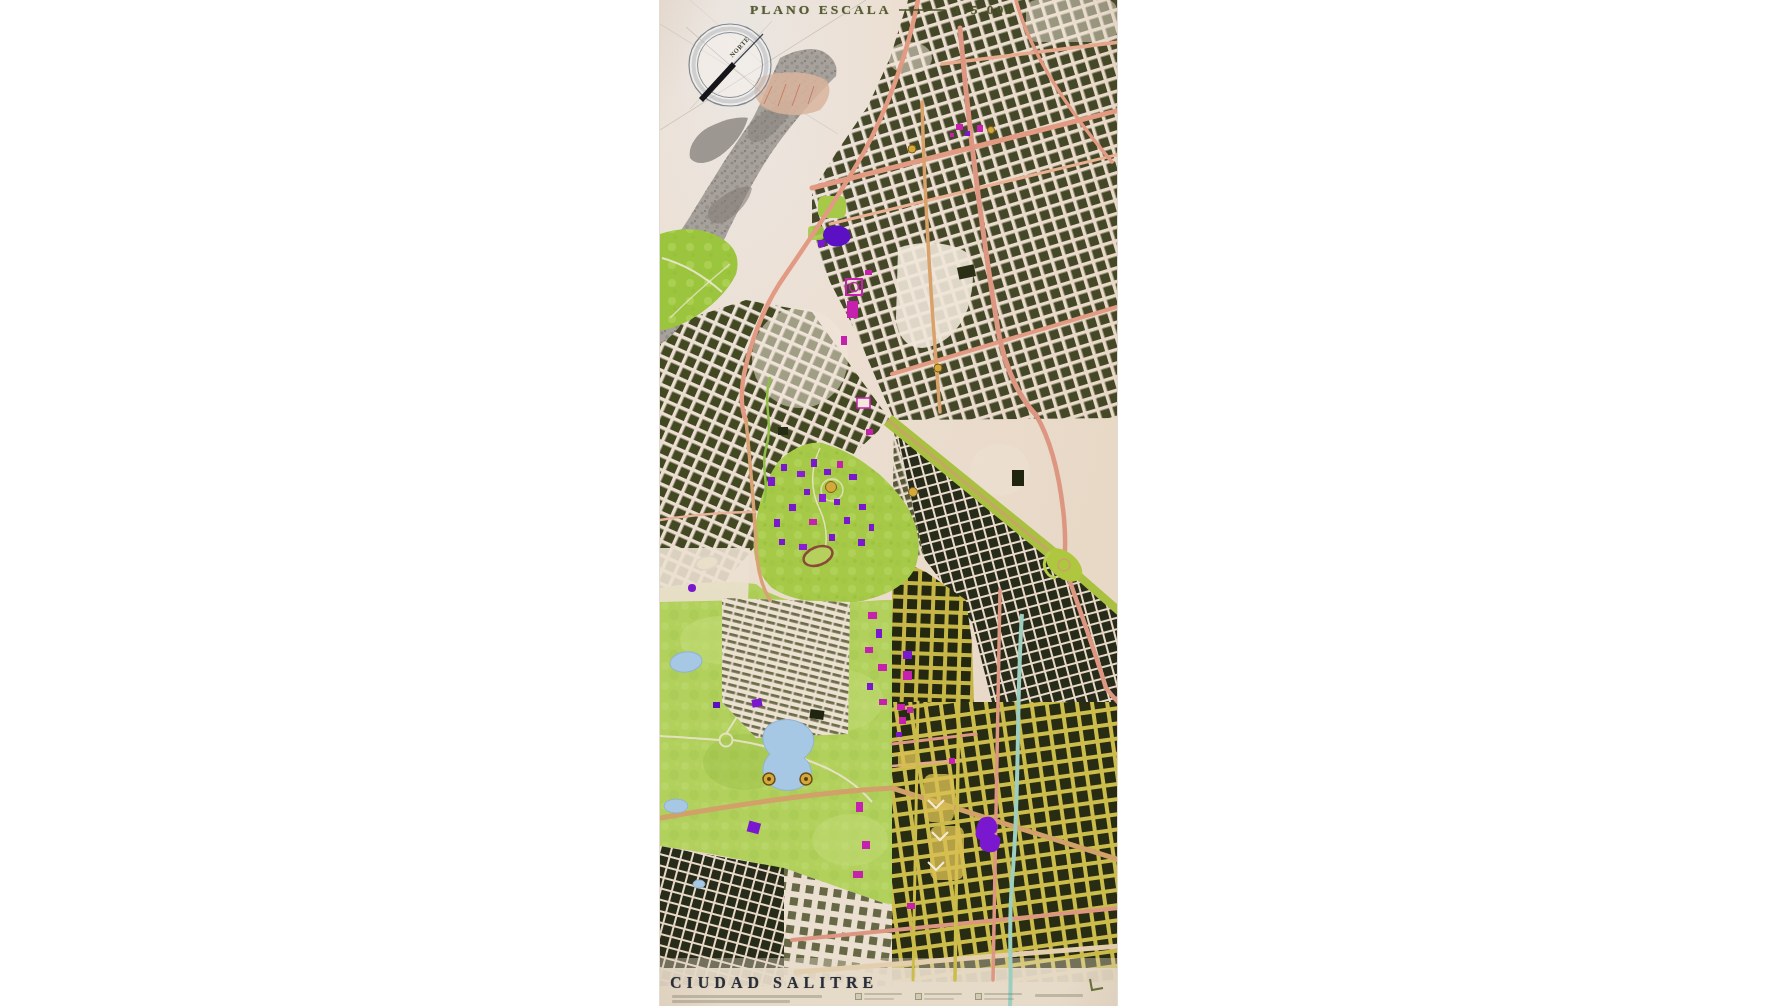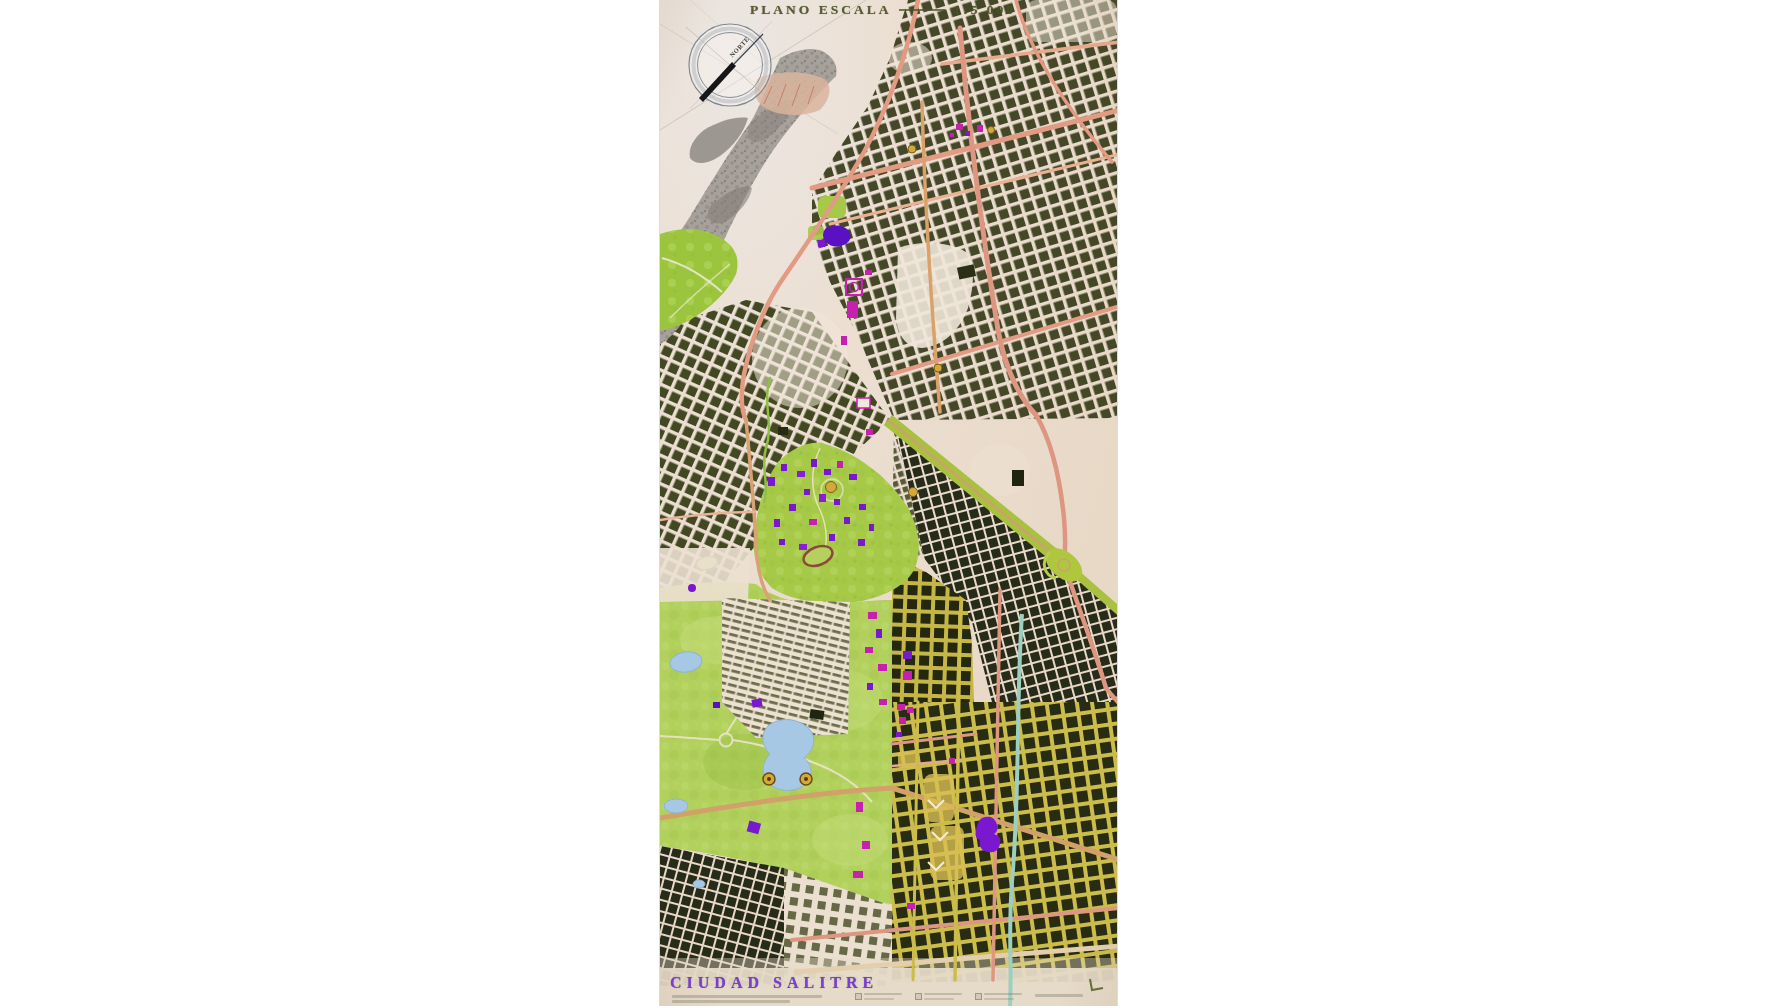--- a/index.html
+++ b/index.html
@@ -6,21 +6,21 @@
   .stage{position:relative;width:1776px;height:1006px;background:#ffffff;overflow:hidden;
          font-family:"Liberation Serif", serif;}
   .map-scan{position:absolute;left:660px;top:0;width:457px;height:1006px;
             box-shadow:0 0 0 1px rgba(190,175,155,.45);}
   .map-scan svg{position:absolute;left:0;top:0;}
   .map-title{position:absolute;top:2px;left:90px;display:flex;align-items:center;gap:8px;
              color:#4a5126;font-weight:bold;font-size:13.5px;letter-spacing:3px;
              text-shadow:0 0 1px rgba(74,81,38,.65);opacity:.92;white-space:nowrap;}
   .map-title .dash{display:inline-block;width:46px;height:2px;background:#4a5126;opacity:.8;}
   .map-footer{position:absolute;left:0;top:968px;width:457px;height:38px;}
-  .footer-title{position:absolute;left:10px;top:6px;color:#6d28d9;font-weight:bold;
+  .footer-title{position:absolute;left:10px;top:6px;color:#0f172a;font-weight:bold;
                 font-size:16px;letter-spacing:5px;text-shadow:0 0 1px rgba(63,68,48,.6);
                 opacity:.88;white-space:nowrap;}
   .smudge{position:absolute;background:rgba(95,100,75,.30);height:2.5px;border-radius:1px;}
   .legend-item{position:absolute;top:24px;width:52px;height:12px;}
   .legend-item .sw{position:absolute;left:0;top:1px;width:5px;height:5px;
                    border:1px solid rgba(110,115,85,.55);background:rgba(150,155,110,.25);}
   .legend-item .l1{position:absolute;left:9px;top:1px;width:38px;height:2px;
                    background:rgba(95,100,75,.28);border-radius:1px;}
   .legend-item .l2{position:absolute;left:9px;top:6px;width:30px;height:2px;
                    background:rgba(95,100,75,.22);border-radius:1px;}

